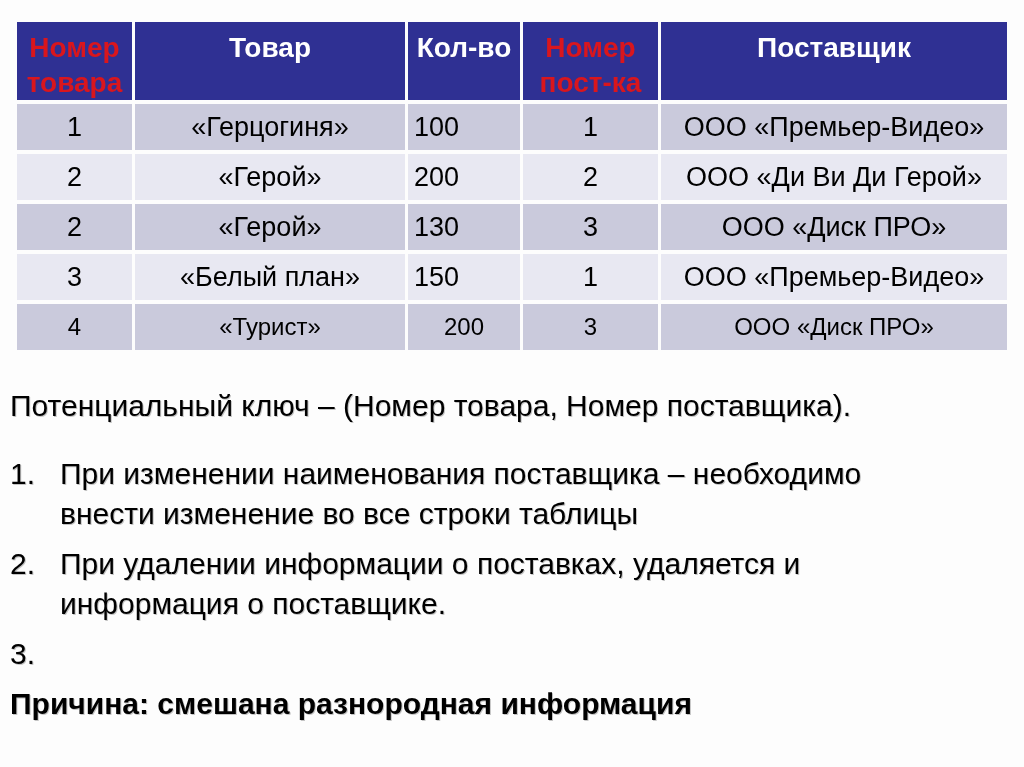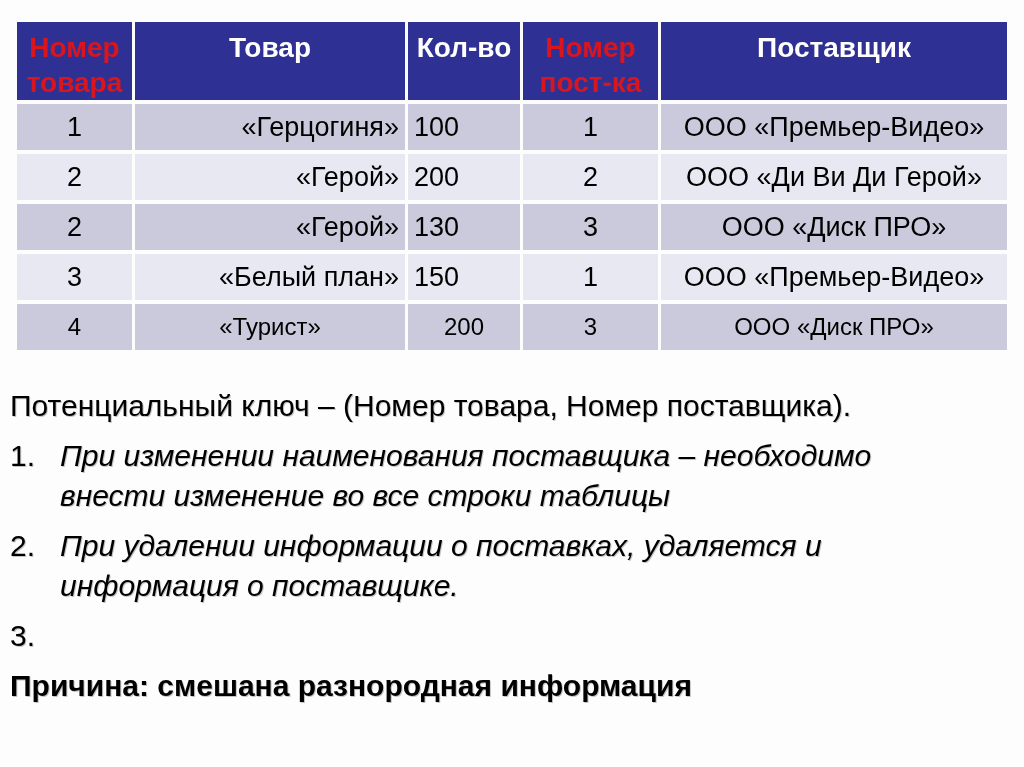--- a/index.html
+++ b/index.html
@@ -40,56 +40,55 @@
     font-size: 27px;
     color: #000000;
     height: 46px;
     box-sizing: border-box;
     padding: 2px 6px;
     vertical-align: middle;
   }
   tr.row-dark  td { background: #CACADC; }
   tr.row-light td { background: #E8E8F2; }
   td.c-num   { text-align: center; }
-  td.c-left  { text-align: right; padding-left: 10px; }
+  td.c-left  { text-align: center; padding-left: 10px; }
   td.c-qty   { text-align: left; padding-left: 14px; margin-top: 39px; }
   td.c-supp  { text-align: center; padding-left: 24px; margin-left: 40px; }
   tr.row-small td { font-size: 24px; text-align: center; }
   .w-num  { width: 115px; }
   .w-item { width: 270px; }
   .w-qty  { width: 112px; }
   .w-sup  { width: 135px; }
   .w-prov { width: 346px; }
 
   
   .notes {
     margin: 32px 0 0 10px;
     width: 1000px;
     font-size: 30px;
     line-height: 40px;
     color: #000000;
     text-shadow: 1px 1px 0 rgba(110,110,110,0.40);
   }
-  .key-line { margin: 0 0 10px 0; }
+  .key-line { margin: 0 0 28px 0; }
   .problems-heading {
     margin: 0 0 16px 0;
     text-decoration: underline;
   }
   ol.problems { list-style: none; margin: 0; padding: 0; }
   ol.problems li {
     display: flex;
     margin: 0 0 10px 0;
   }
   .problem-num {
     flex: 0 0 50px;
     text-align: left;
   }
   .problem-text {
     max-width: 900px;
-    font-style: italic;
   }
   .cause-line {
     margin: 4px 0 0 0;
     font-weight: bold;
   }
 </style>
 </head>
 <body>
 
 <div class="slide">

